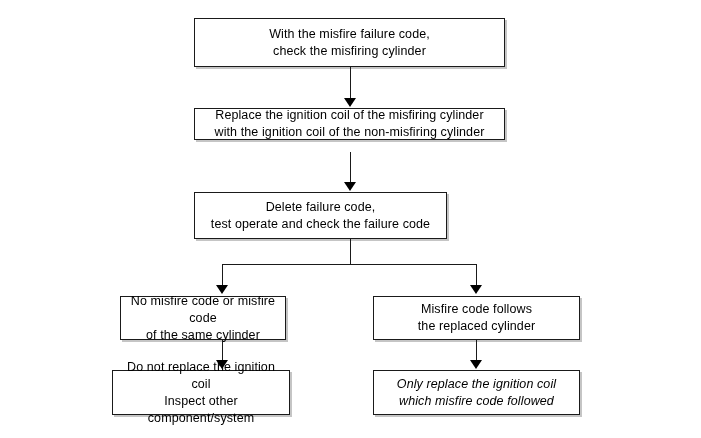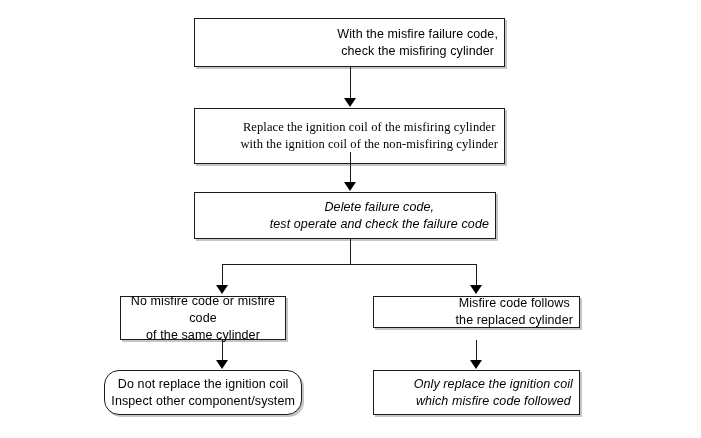--- a/index.html
+++ b/index.html
@@ -19,21 +19,21 @@
     overflow: hidden;
   }
   .node {
     position: absolute;
     box-sizing: border-box;
     background: #ffffff;
     border: 1px solid #1a1a1a;
     box-shadow: 2px 2px 0 0 rgba(150,150,150,0.55);
     display: flex;
     align-items: center;
-    justify-content: flex-end;
+    justify-content: center;
     text-align: center;
     color: #000000;
     font-size: 12.5px;
     line-height: 17px;
     white-space: pre-line;
     letter-spacing: 0.1px;
   }
   .node-text {
     display: block;
     white-space: pre-line;
@@ -65,57 +65,57 @@
 <div id="canvas">
 
   <div class="node" style="left:194px; top:18px; width:311px; height:49px;">
     <span class="node-text">With the misfire failure code,
 check the misfiring cylinder</span>
   </div>
 
   <div class="vline" style="left:350px; top:67px; height:33px;"></div>
   <div class="arrowhead" style="left:344px; top:98px;"></div>
 
-  <div class="node" style="left:194px; top:108px; width:311px; height:56px;font-family:Liberation Serif, serif;">
+  <div class="node" style="left:194px; top:108px; width:311px; height:32px;">
     <span class="node-text">Replace the ignition coil of the misfiring cylinder
 with the ignition coil of the non-misfiring cylinder</span>
   </div>
 
   <div class="vline" style="left:350px; top:152px; height:32px;"></div>
   <div class="arrowhead" style="left:344px; top:182px;"></div>
 
-  <div class="node" style="left:194px; top:192px; width:302px; height:47px;font-style:italic;">
+  <div class="node" style="left:194px; top:192px; width:253px; height:47px;">
     <span class="node-text">Delete failure code,
 test operate and check the  failure code</span>
   </div>
 
   <div class="vline" style="left:350px; top:239px; height:25px;"></div>
   <div class="hline" style="left:222px; top:264px; width:255px;"></div>
   <div class="vline" style="left:222px; top:264px; height:22px;"></div>
   <div class="arrowhead" style="left:216px; top:285px;"></div>
   <div class="vline" style="left:476px; top:264px; height:22px;"></div>
   <div class="arrowhead" style="left:470px; top:285px;"></div>
 
   <div class="node" style="left:120px; top:296px; width:166px; height:44px;">
     <span class="node-text">No misfire code or misfire code
 of the same cylinder</span>
   </div>
 
-  <div class="node" style="left:373px; top:296px; width:207px; height:32px;">
+  <div class="node" style="left:373px; top:296px; width:207px; height:44px;">
     <span class="node-text">Misfire code follows
 the replaced cylinder</span>
   </div>
 
   <div class="vline" style="left:222px; top:340px; height:22px;"></div>
   <div class="arrowhead" style="left:216px; top:360px;"></div>
 
   <div class="vline" style="left:476px; top:340px; height:22px;"></div>
   <div class="arrowhead" style="left:470px; top:360px;"></div>
 
-  <div class="node" style="left:104px; top:370px; width:198px; height:45px;border-radius:15px;">
+  <div class="node" style="left:112px; top:370px; width:178px; height:45px;">
     <span class="node-text">Do not replace the ignition coil
 Inspect other component/system</span>
   </div>
 
   <div class="node" style="left:373px; top:370px; width:207px; height:45px;font-style:italic;">
     <span class="node-text">Only replace the ignition coil
 which misfire code followed</span>
   </div>
 
 </div>

